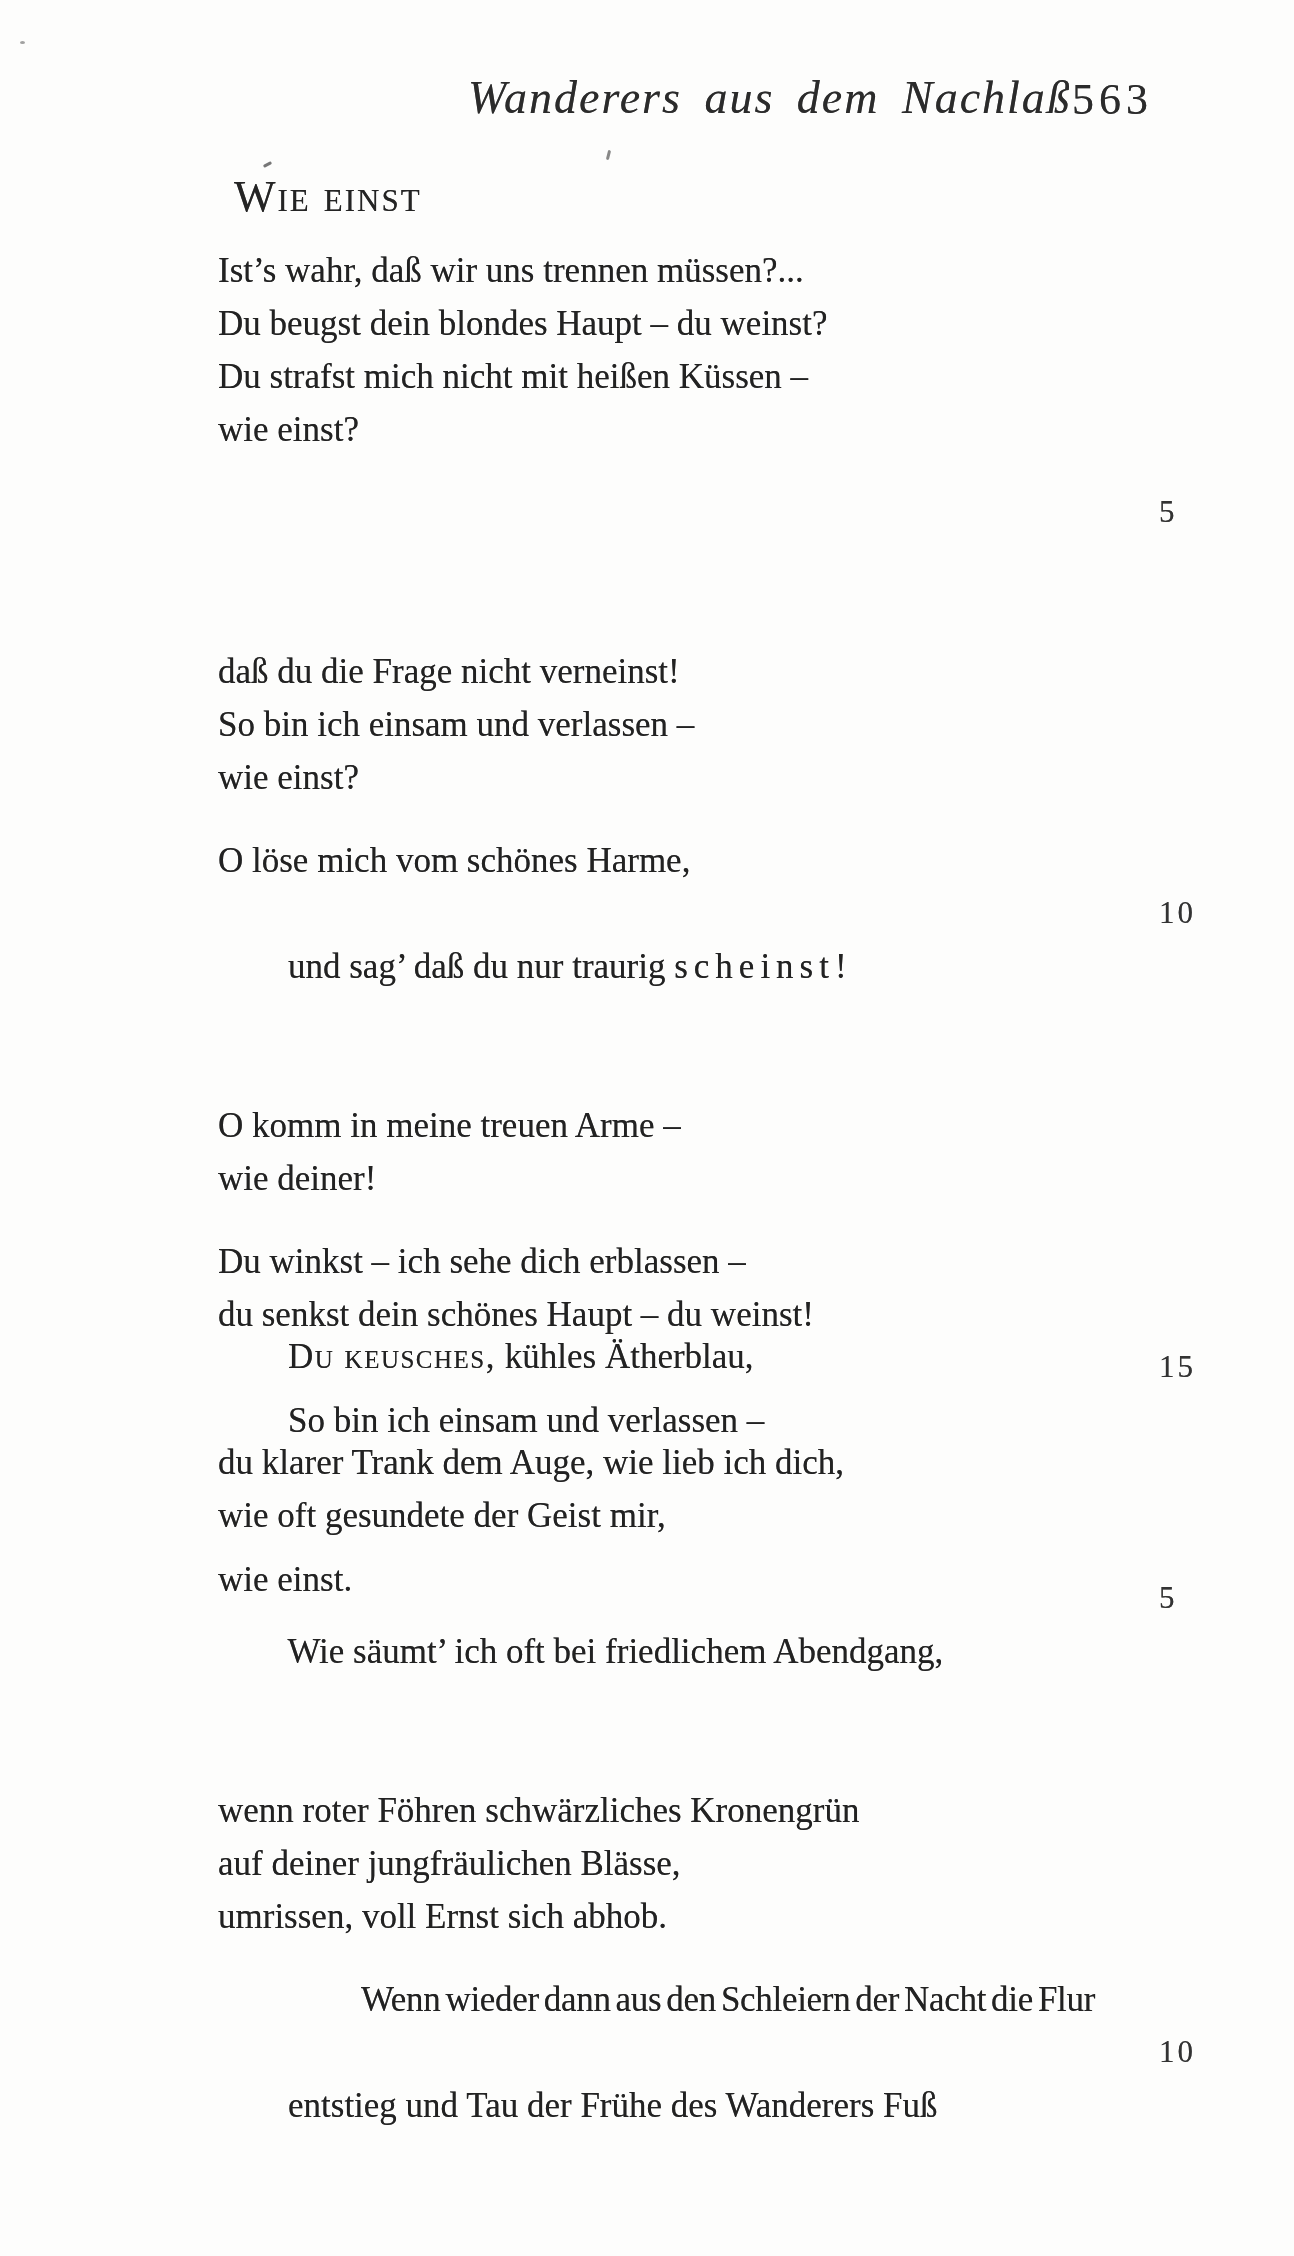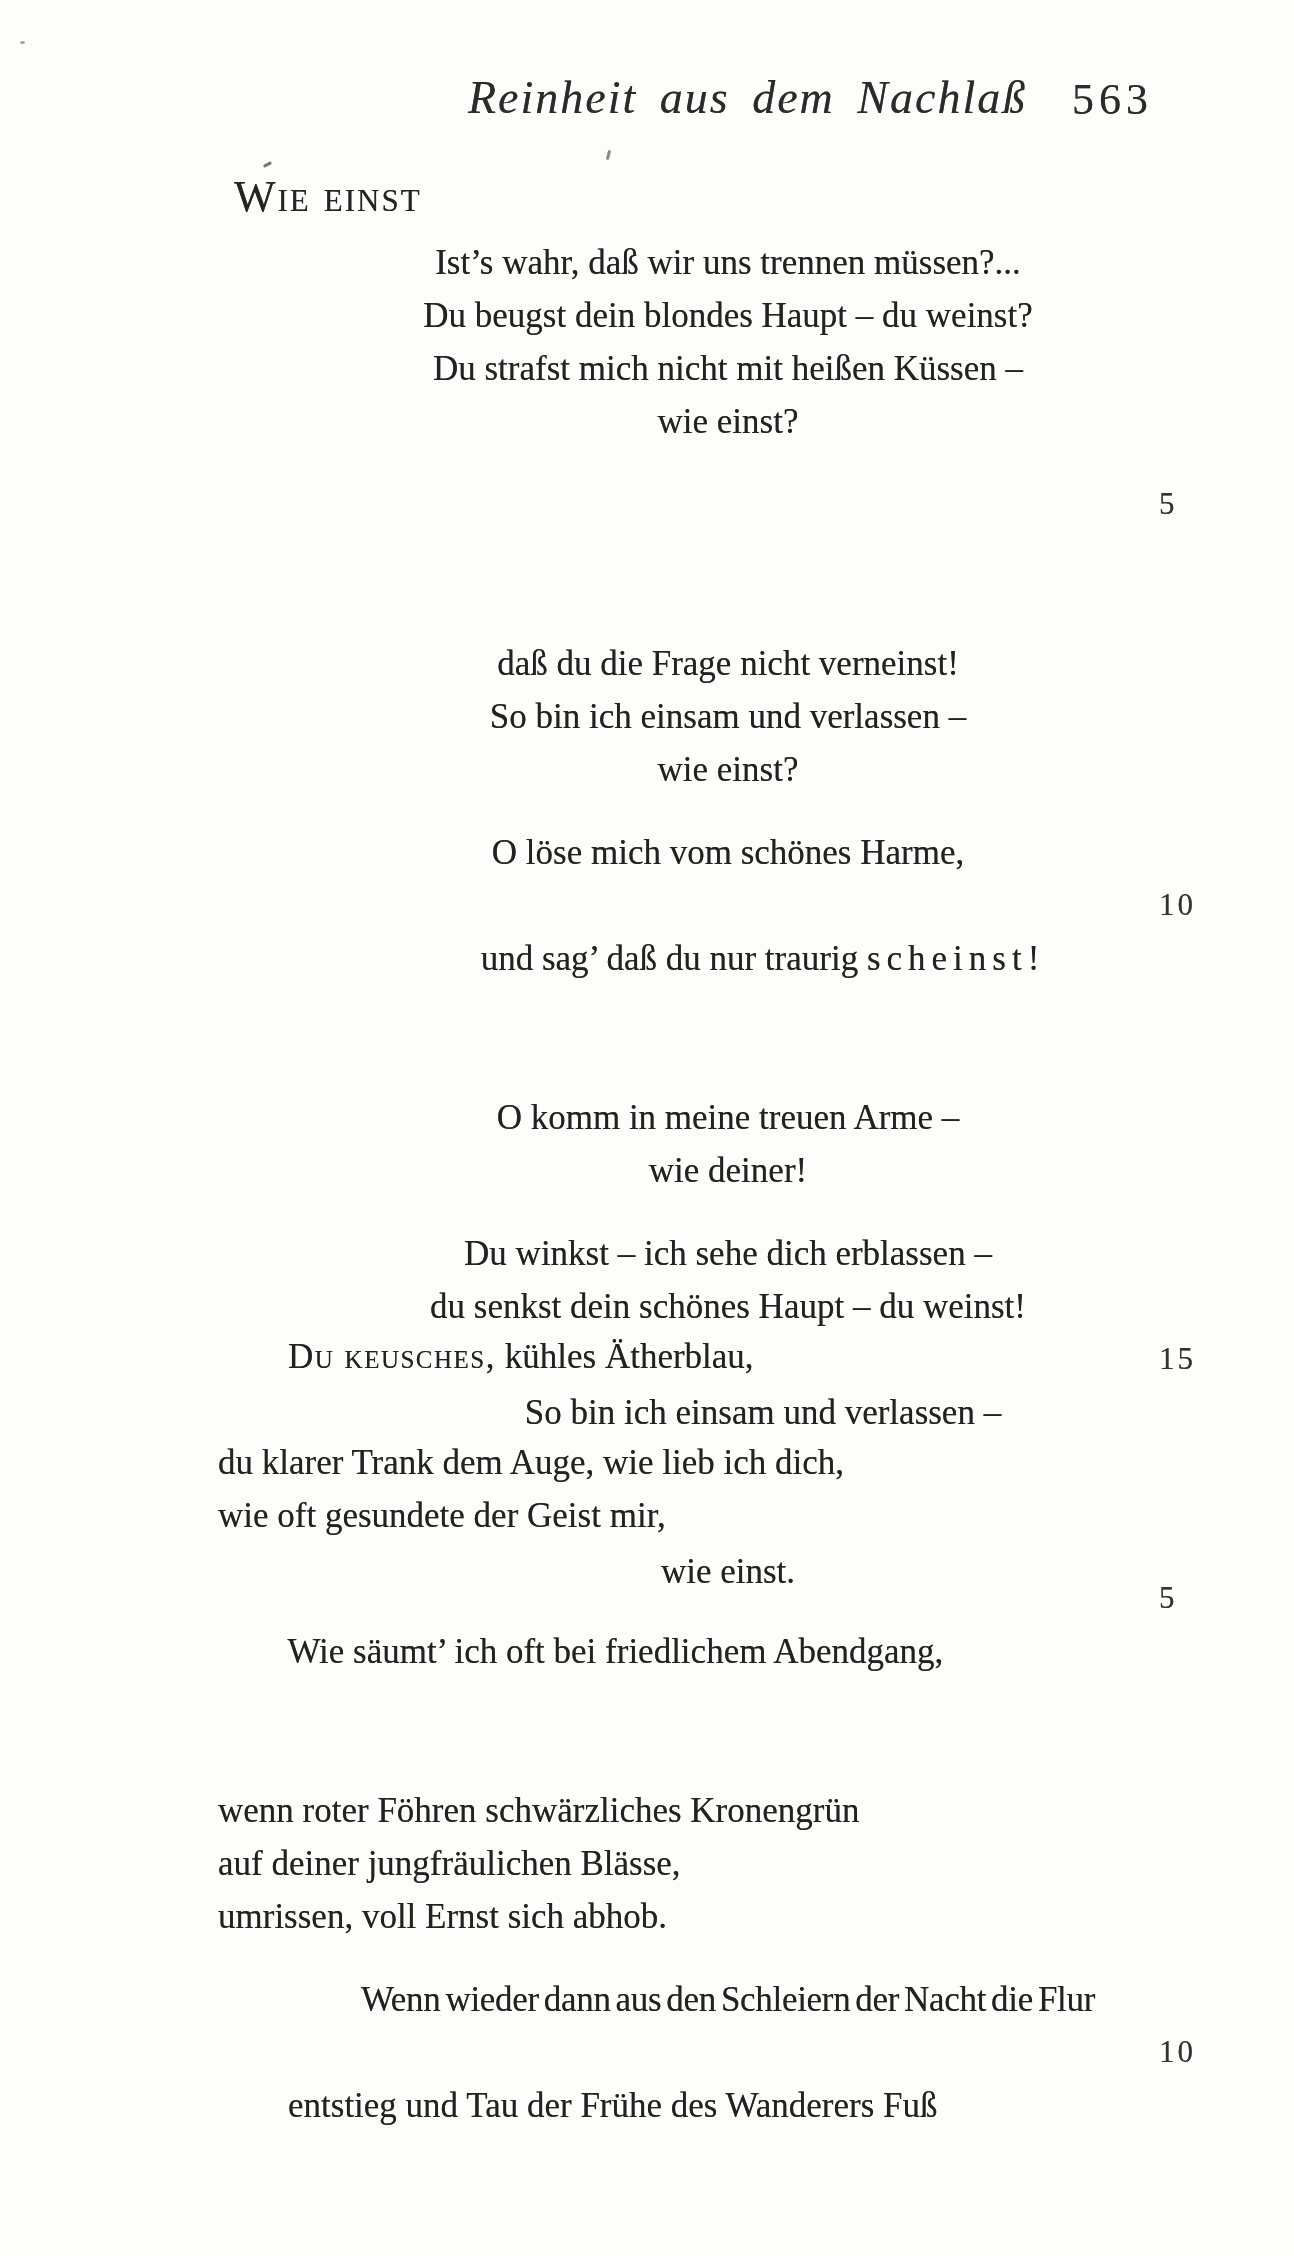--- a/index.html
+++ b/index.html
@@ -30,21 +30,21 @@
   .poem-title {
     position:absolute; left:218px; top:156px;
     margin:16px; font-weight:normal;
     font-size:44px; line-height:50px;
     font-variant:small-caps; letter-spacing:2px;
     color:#242424;
   }
 
   
   .poem { position:absolute; left:218px; width:1020px; }
-  .poem-1 { top:236px;text-align:center; }
+  .poem-1 { top:244px; }
   .poem-2 { top:1277px; }
   .stanza { margin:0 0 30px 0; }
   .line {
     position:relative;
     font-size:35px; line-height:53px;
     white-space:pre;
     color:#222;
   }
   .sc   { font-variant:small-caps; letter-spacing:1.5px; }
   .sperr{ letter-spacing:6px; }
@@ -60,21 +60,21 @@
   .speck { position:absolute; background:#555; opacity:.7; }
   .speck-a { left:607px; top:150px; width:3px; height:10px; border-radius:2px; transform:rotate(14deg); }
   .speck-b { left:20px;  top:41px;  width:5px; height:3px;  border-radius:50%; opacity:.55; }
   .speck-c { left:263px; top:163px; width:9px; height:3px;  border-radius:2px; transform:rotate(-28deg); opacity:.8; }
 </style>
 </head>
 <body>
 
 <div class="page">
 
-  <div class="running-head">Reinheit aus dem Nachlaß</div>
+  <div class="running-head">Wanderers aus dem Nachlaß</div>
   <div class="page-number">563</div>
 
   <h2 class="poem-title">Wie einst</h2>
 
   <section class="poem poem-1">
     <div class="stanza">
       <div class="line">Ist’s wahr, daß wir uns trennen müssen?...</div>
       <div class="line">Du beugst dein blondes Haupt – du weinst?</div>
       <div class="line">Du strafst mich nicht mit heißen Küssen –</div>
       <div class="line">wie einst?</div>

